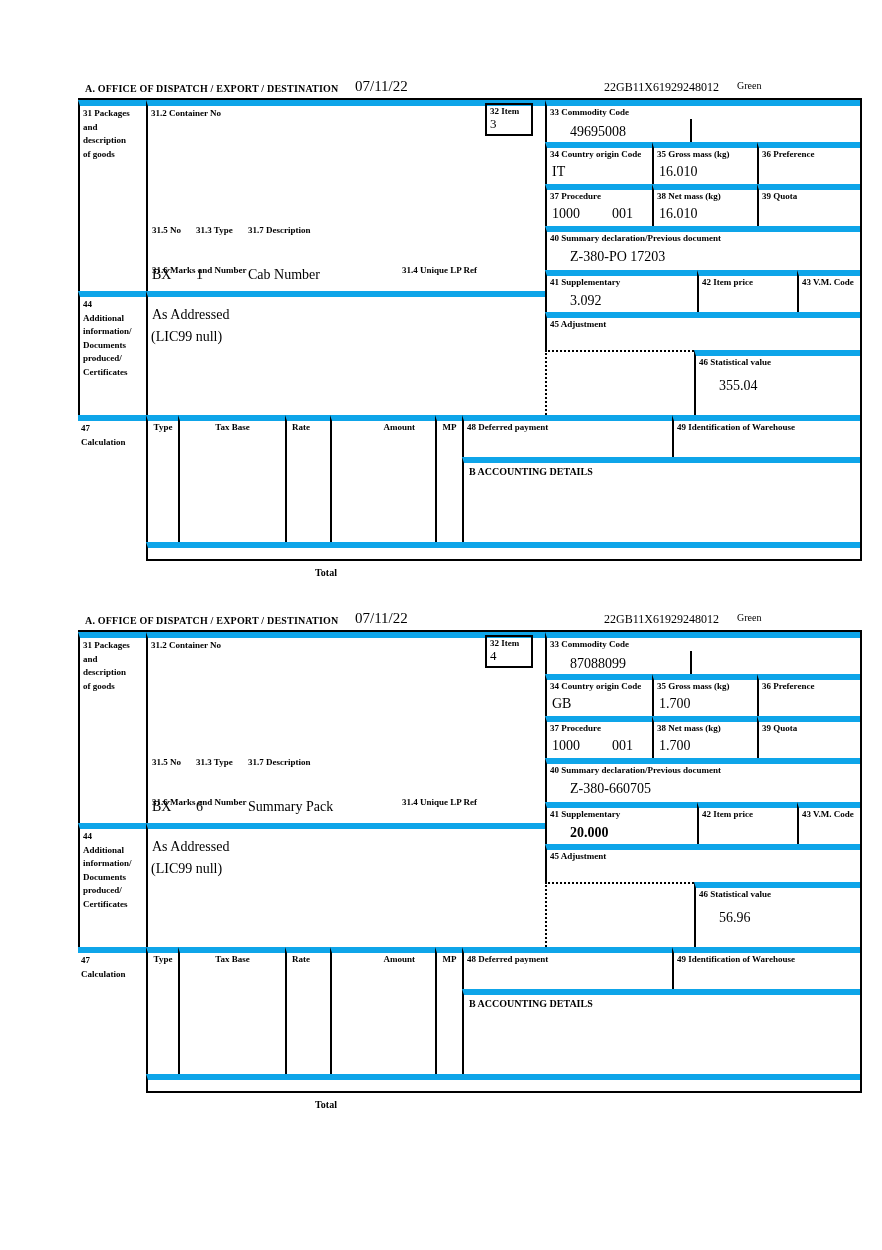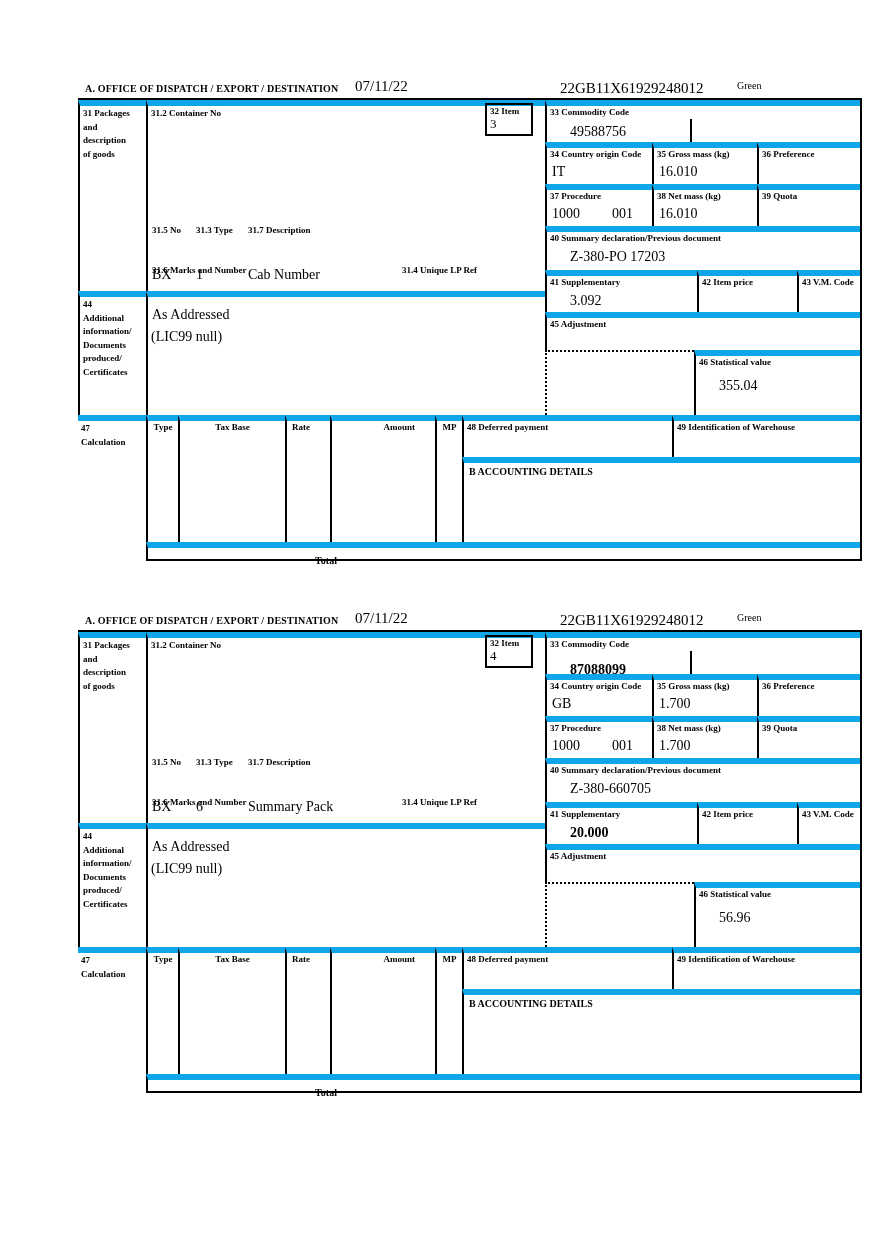--- a/index.html
+++ b/index.html
@@ -1,38 +1,38 @@
 <!DOCTYPE html>
 <html><head>
 <meta charset="utf-8">
 <style>
   html,body{margin:0;padding:0;background:#fff;}
   body{width:882px;height:1250px;position:relative;font-family:"Liberation Serif",serif;color:#000;}
   .sec-wrap{position:absolute;left:0;width:882px;height:481px;}
   .hdr-office{position:absolute;left:85px;top:3px;font-size:10px;font-weight:bold;letter-spacing:.2px;}
   .hdr-date{position:absolute;left:355px;top:-2px;font-size:15px;}
-  .hdr-ref{position:absolute;left:560px;top:0px;font-size:15px;}
+  .hdr-ref{position:absolute;left:604px;top:0px;font-size:12px;}
   .hdr-status{position:absolute;left:737px;top:0px;font-size:10px;}
   .formbox{position:absolute;left:78px;top:18px;width:782px;height:461px;border-top:2px solid #000;border-right:2px solid #000;}
   .cell{position:absolute;box-sizing:border-box;padding:1px 3px;}
   .bl{border-left:2px solid #000;}
   .bt{border-top:6px solid #0ea5e9;}
   .bb{border-bottom:2px solid #000;}
   .bld{border-left:2px dotted #000;}
   .btd{border-top:2px dotted #000;}
   .lbl{font-size:9px;font-weight:bold;line-height:1.25;}
   .lbl10{font-size:10px;font-weight:bold;}
   .val{font-size:14px;line-height:1.1;margin-top:31px;}
   .ml{white-space:pre-line;line-height:1.5;}
   .in-abs{position:absolute;}
   .proc-val span + span{margin-left:32px;}
   .tick{position:absolute;width:2px;background:#000;}
   .th{text-align:center;}
   .th-right{text-align:right;padding-right:20px;}
-  .total-band{display:block;width:350px;text-align:center;padding-top:6px;}
+  .total-band{display:block;width:350px;text-align:center;padding-top:18px;}
 </style>
 </head>
 <body>
 
   <div class="sec-wrap" style="top: 80px;">
 
     <div class="hdr-office">A.  OFFICE OF DISPATCH / EXPORT / DESTINATION</div>
     <div class="hdr-date">07/11/22</div>
     <div class="hdr-ref">22GB11X61929248012</div>
     <div class="hdr-status">Green</div>
@@ -69,21 +69,21 @@
         <div class="val">(LIC99 null)</div>
       </div>
 
       <div class="cell" style="left:407px;top:3px;width:48px;height:33px;border:2px solid #000;">
         <div class="lbl">32 Item</div>
         <div style="font-size:13px;line-height:1;">3</div>
       </div>
 
       <div class="cell bl bt" style="left:467px;top:0;width:315px;height:42px;">
         <div class="lbl">33 Commodity Code</div>
-        <div class="val" style="margin:6px 0 0 20px;">49588756</div>
+        <div class="val" style="margin:6px 0 0 20px;">49695008</div>
         <div class="tick" style="left:143px;top:13px;height:26px;"></div>
       </div>
 
       <div class="cell bl bt" style="left:467px;top:42px;width:107px;height:42px;">
         <div class="lbl">34 Country origin Code</div>
         <div class="val" style="margin:4px 0 0 2px;">IT</div>
       </div>
       <div class="cell bl bt" style="left:574px;top:42px;width:105px;height:42px;">
         <div class="lbl">35 Gross mass (kg)</div>
         <div class="val" style="margin:4px 0 0 2px;">16.010</div>
@@ -200,21 +200,21 @@
         <div class="val">(LIC99 null)</div>
       </div>
 
       <div class="cell" style="left:407px;top:3px;width:48px;height:33px;border:2px solid #000;">
         <div class="lbl">32 Item</div>
         <div style="font-size:13px;line-height:1;">4</div>
       </div>
 
       <div class="cell bl bt" style="left:467px;top:0;width:315px;height:42px;">
         <div class="lbl">33 Commodity Code</div>
-        <div class="val" style="margin:12px 0 0 20px;font-weight:bold;">87088099</div>
+        <div class="val" style="margin:6px 0 0 20px;">87088099</div>
         <div class="tick" style="left:143px;top:13px;height:26px;"></div>
       </div>
 
       <div class="cell bl bt" style="left:467px;top:42px;width:107px;height:42px;">
         <div class="lbl">34 Country origin Code</div>
         <div class="val" style="margin:4px 0 0 2px;">GB</div>
       </div>
       <div class="cell bl bt" style="left:574px;top:42px;width:105px;height:42px;">
         <div class="lbl">35 Gross mass (kg)</div>
         <div class="val" style="margin:4px 0 0 2px;">1.700</div>

